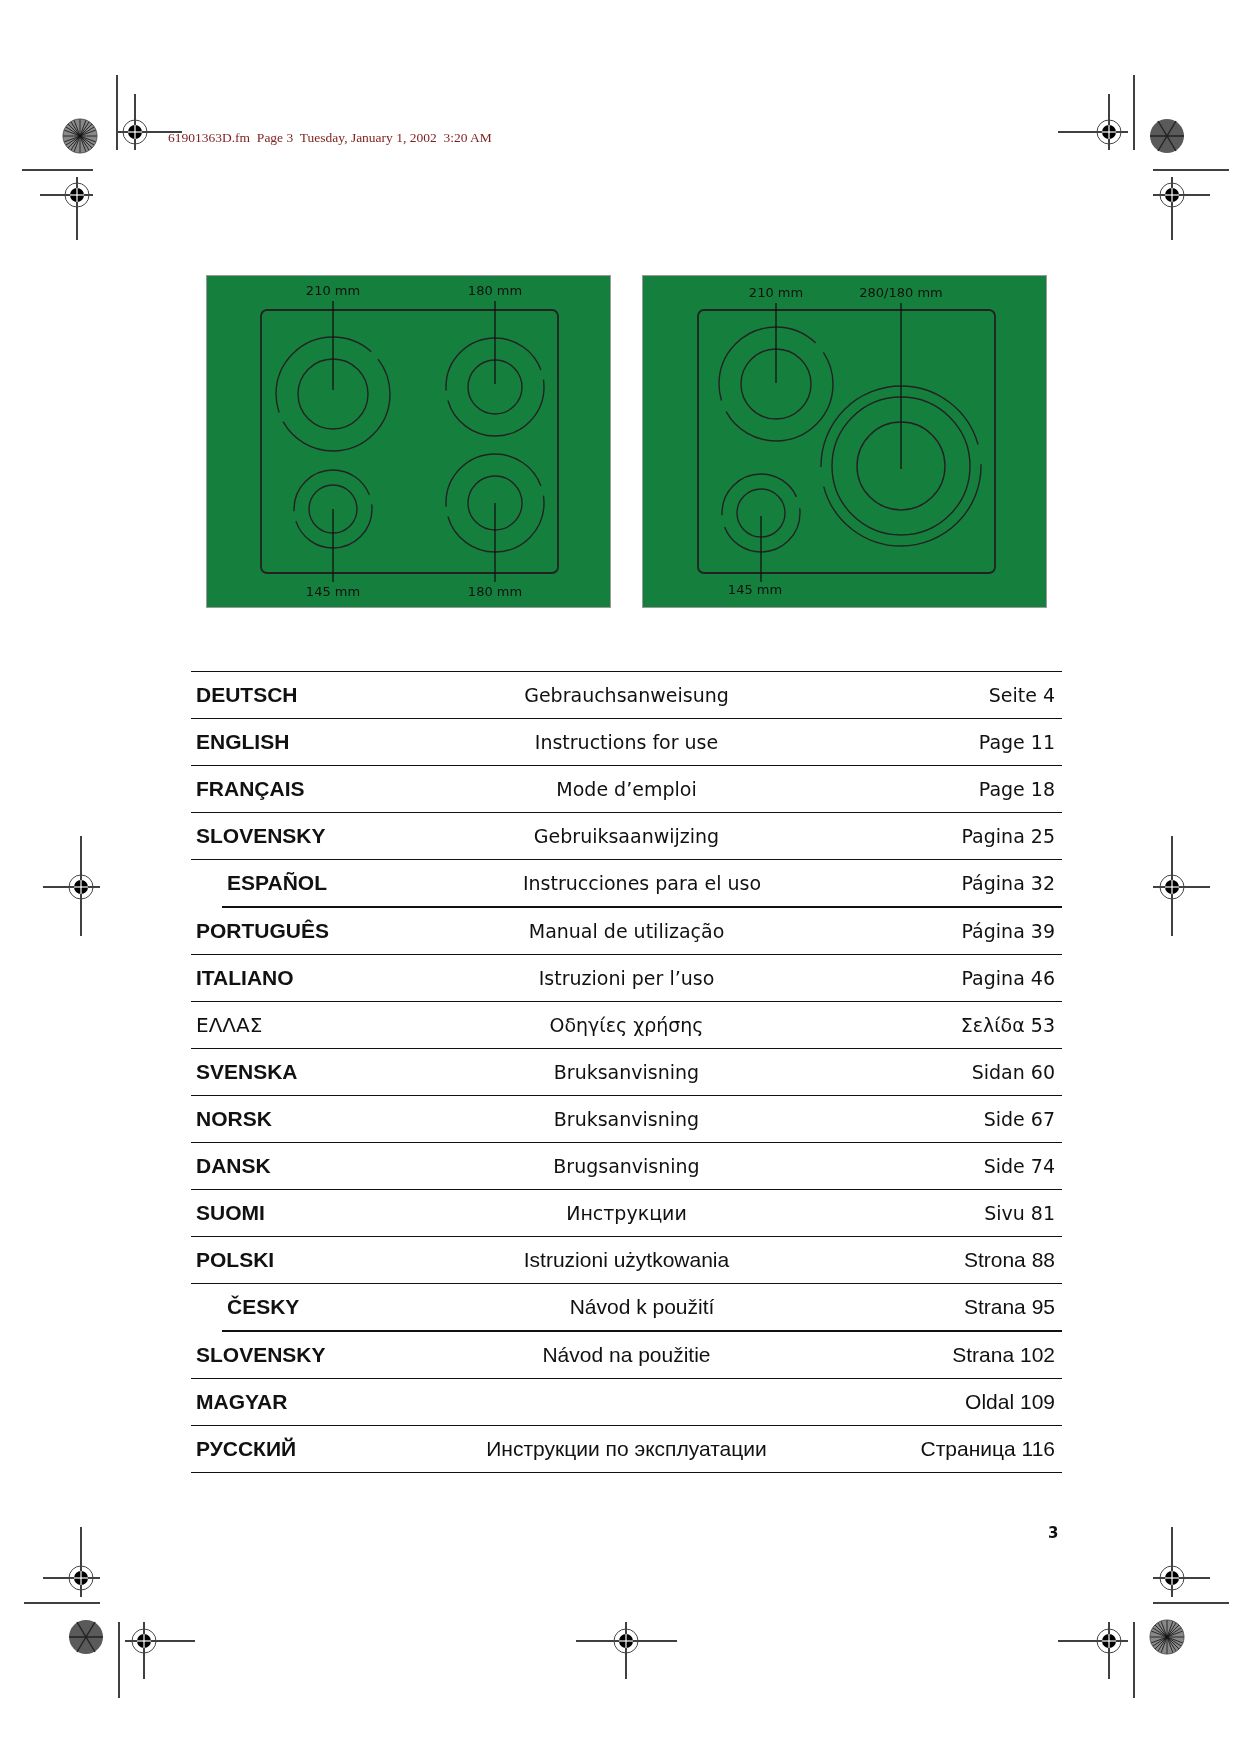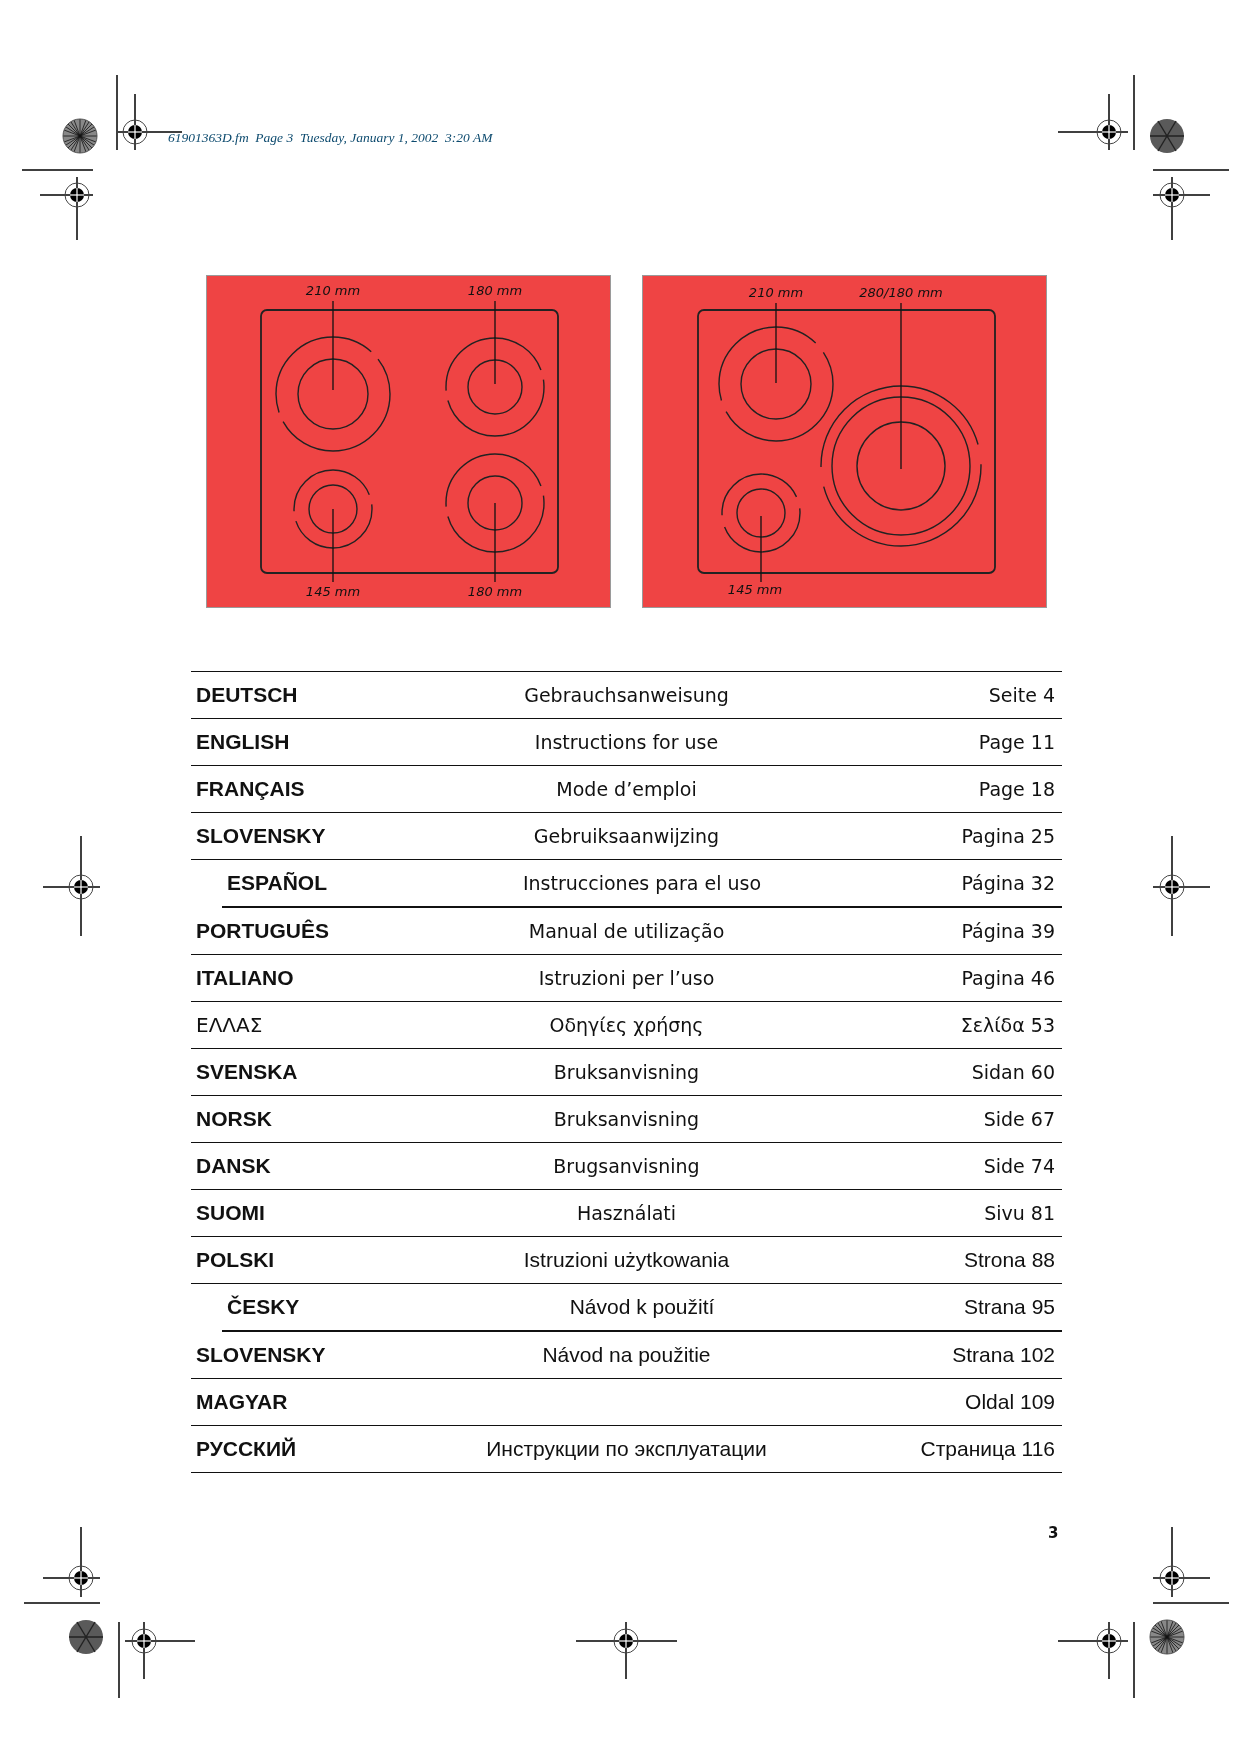--- a/index.html
+++ b/index.html
@@ -1,21 +1,21 @@
 <!DOCTYPE html>
 <html><head>
 <meta charset="utf-8">
 <style>
   html, body { margin: 0; padding: 0; background: #ffffff; }
   body { width: 1240px; height: 1755px; position: relative; overflow: hidden;
          font-family: "Liberation Sans", sans-serif; color: #111; }
   .abs { position: absolute; }
   .header-text { position: absolute; left: 168px; top: 130px; font-family: "Liberation Serif", serif;
-                 font-size: 13.5px; color: #0c4a6e; white-space: pre; font-style: italic; }
-  .diagram-box { position: absolute; border: 1.5px solid #9a9a9a; background: #ef4444; box-sizing: border-box; font-style: italic; }
+                 font-size: 13.5px; color: #7f1d1d; white-space: pre; }
+  .diagram-box { position: absolute; border: 1.5px solid #9a9a9a; background: #15803d; box-sizing: border-box; }
   .diagram-box svg { position: absolute; left: 0; top: 0; }
   .dim-label { font-family: "DejaVu Sans", sans-serif; font-size: 13px; fill: #111; }
   .toc { position: absolute; left: 191px; top: 671px; width: 871px; border-top: 1.5px solid #111; }
   .toc-row { position: relative; height: 46px; border-bottom: 1.5px solid #111; display: flex; align-items: center; }
   .toc-row.thick { border-bottom-width: 2.5px; margin-left: 31px; }
   .col-lang { position: absolute; left: 5px; font-weight: bold; font-size: 21px; }
   .col-title { position: absolute; left: 0; right: 0; text-align: center; font-family: "DejaVu Sans", sans-serif; font-size: 19px; }
   .col-page { position: absolute; right: 7px; font-family: "DejaVu Sans", sans-serif; font-size: 19px; }
   .toc-row.alt .col-title, .toc-row.alt .col-page { font-family: "Liberation Sans", sans-serif; font-size: 21px; }
   .toc-row.greek .col-lang { font-weight: normal; font-family: "DejaVu Sans", sans-serif; font-size: 20px; }
@@ -223,21 +223,21 @@
     <span class="col-title">Bruksanvisning</span>
     <span class="col-page">Side 67</span>
   </div>
   <div class="toc-row">
     <span class="col-lang">DANSK</span>
     <span class="col-title">Brugsanvisning</span>
     <span class="col-page">Side 74</span>
   </div>
   <div class="toc-row">
     <span class="col-lang">SUOMI</span>
-    <span class="col-title">Használati</span>
+    <span class="col-title">Инструкции</span>
     <span class="col-page">Sivu 81</span>
   </div>
   <div class="toc-row alt">
     <span class="col-lang">POLSKI</span>
     <span class="col-title">Istruzioni użytkowania</span>
     <span class="col-page">Strona 88</span>
   </div>
   <div class="toc-row alt thick">
     <span class="col-lang">ČESKY</span>
     <span class="col-title">Návod k použití</span>

